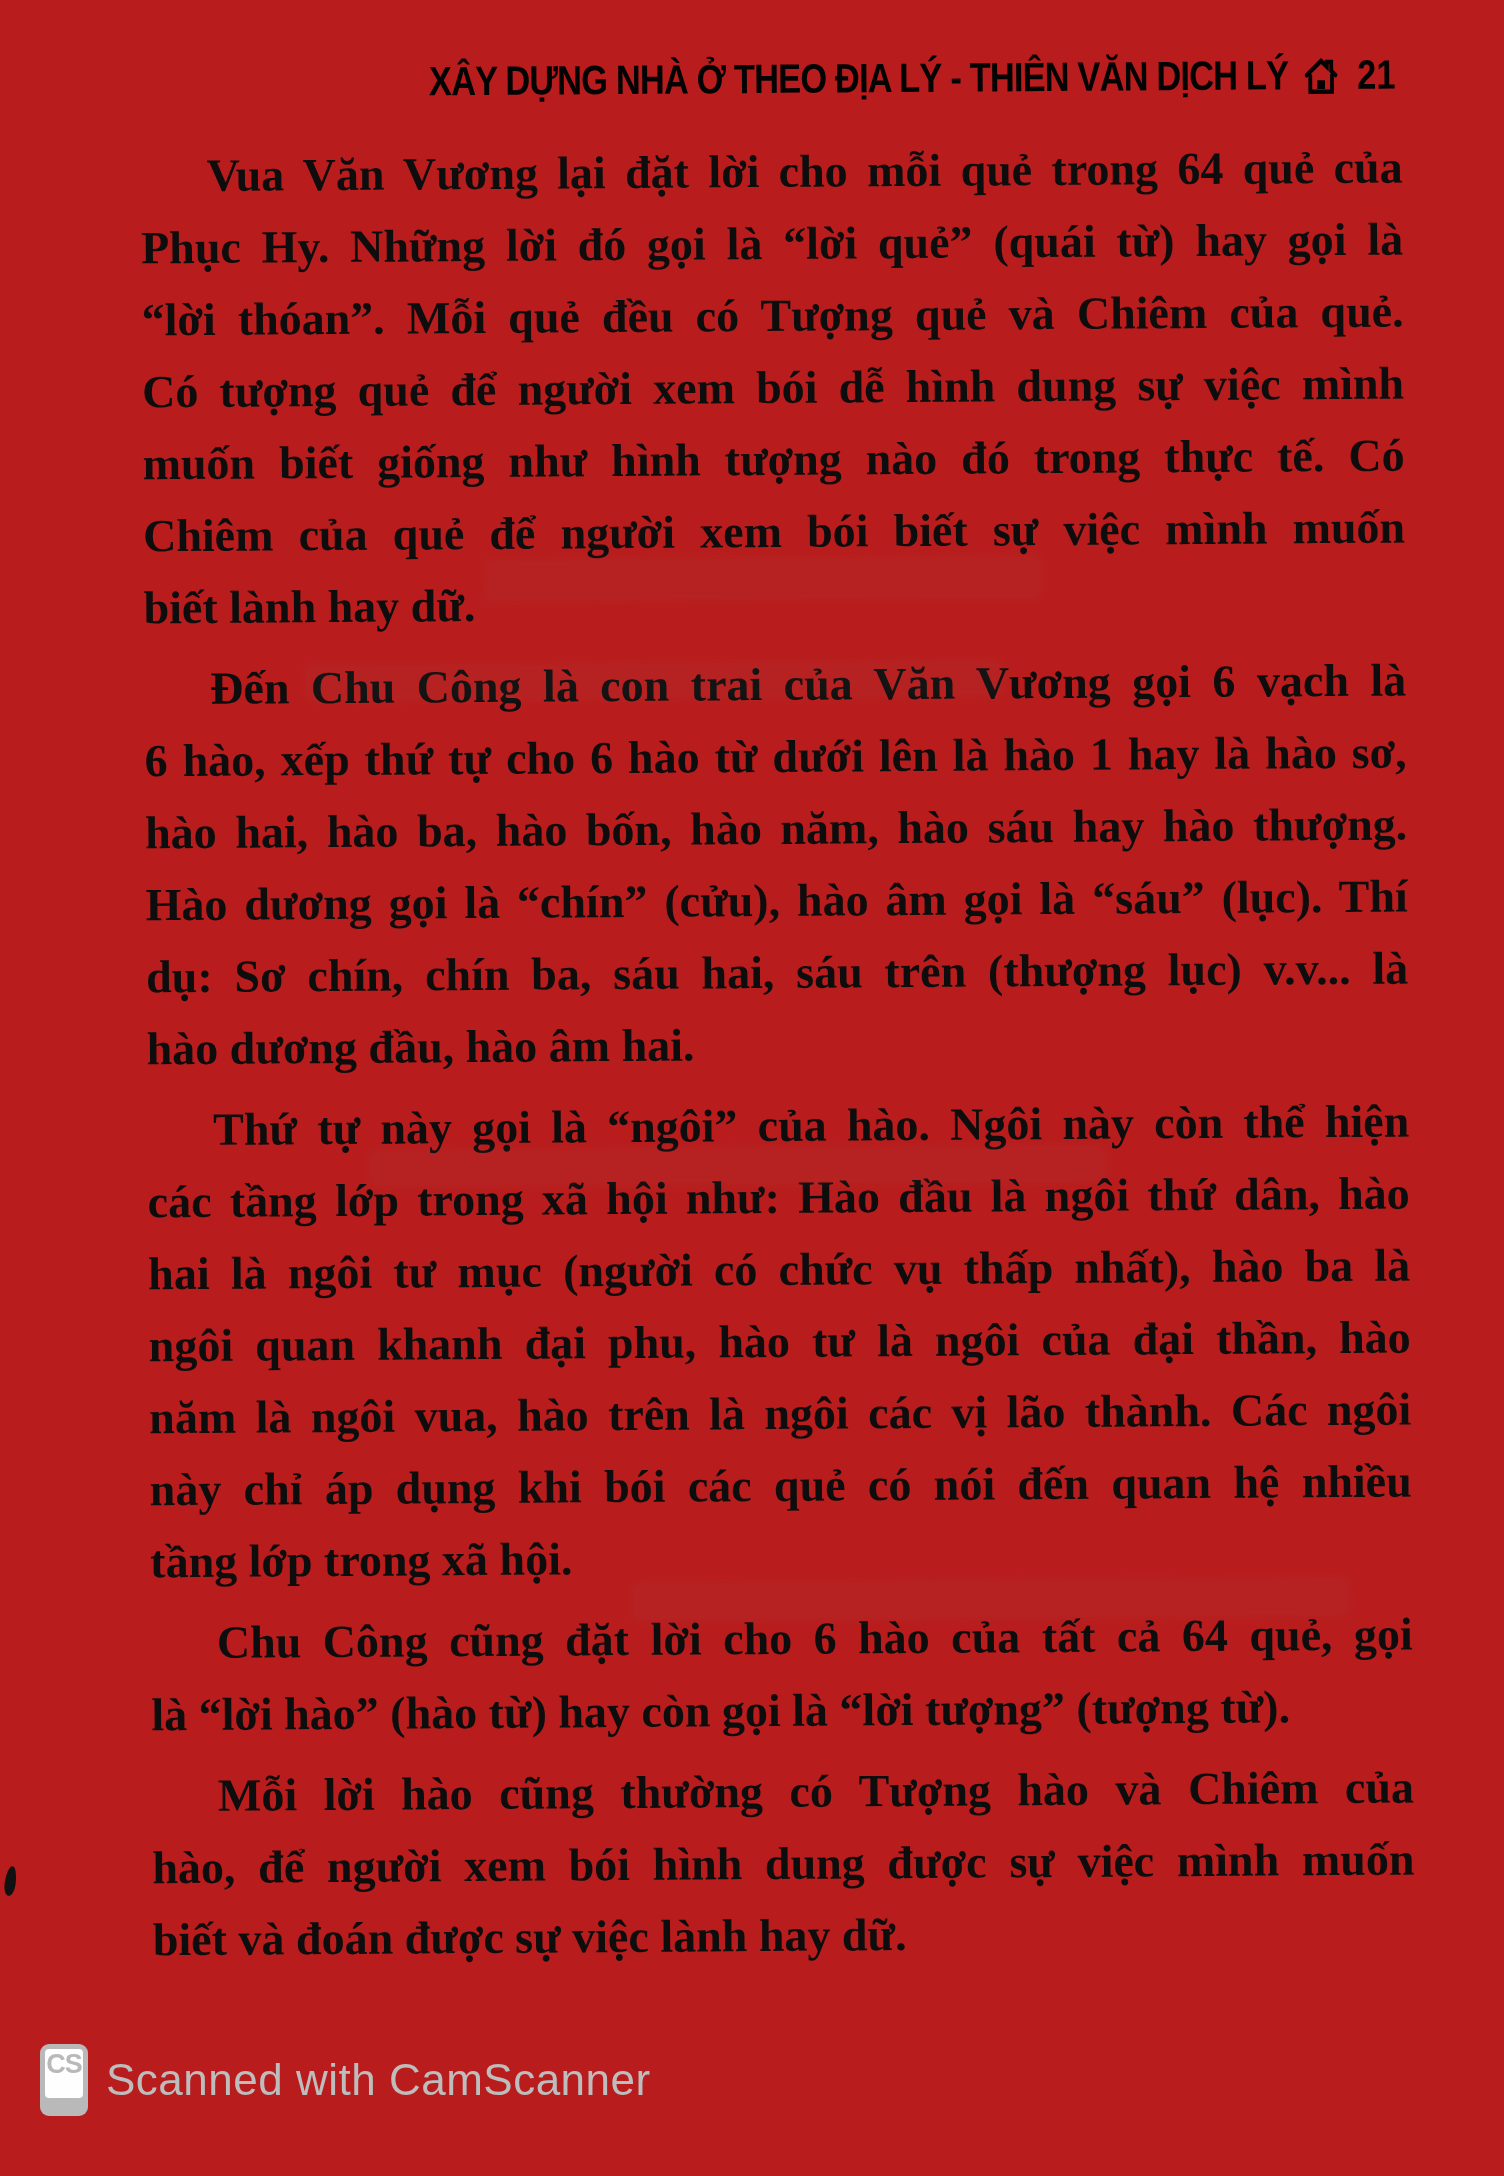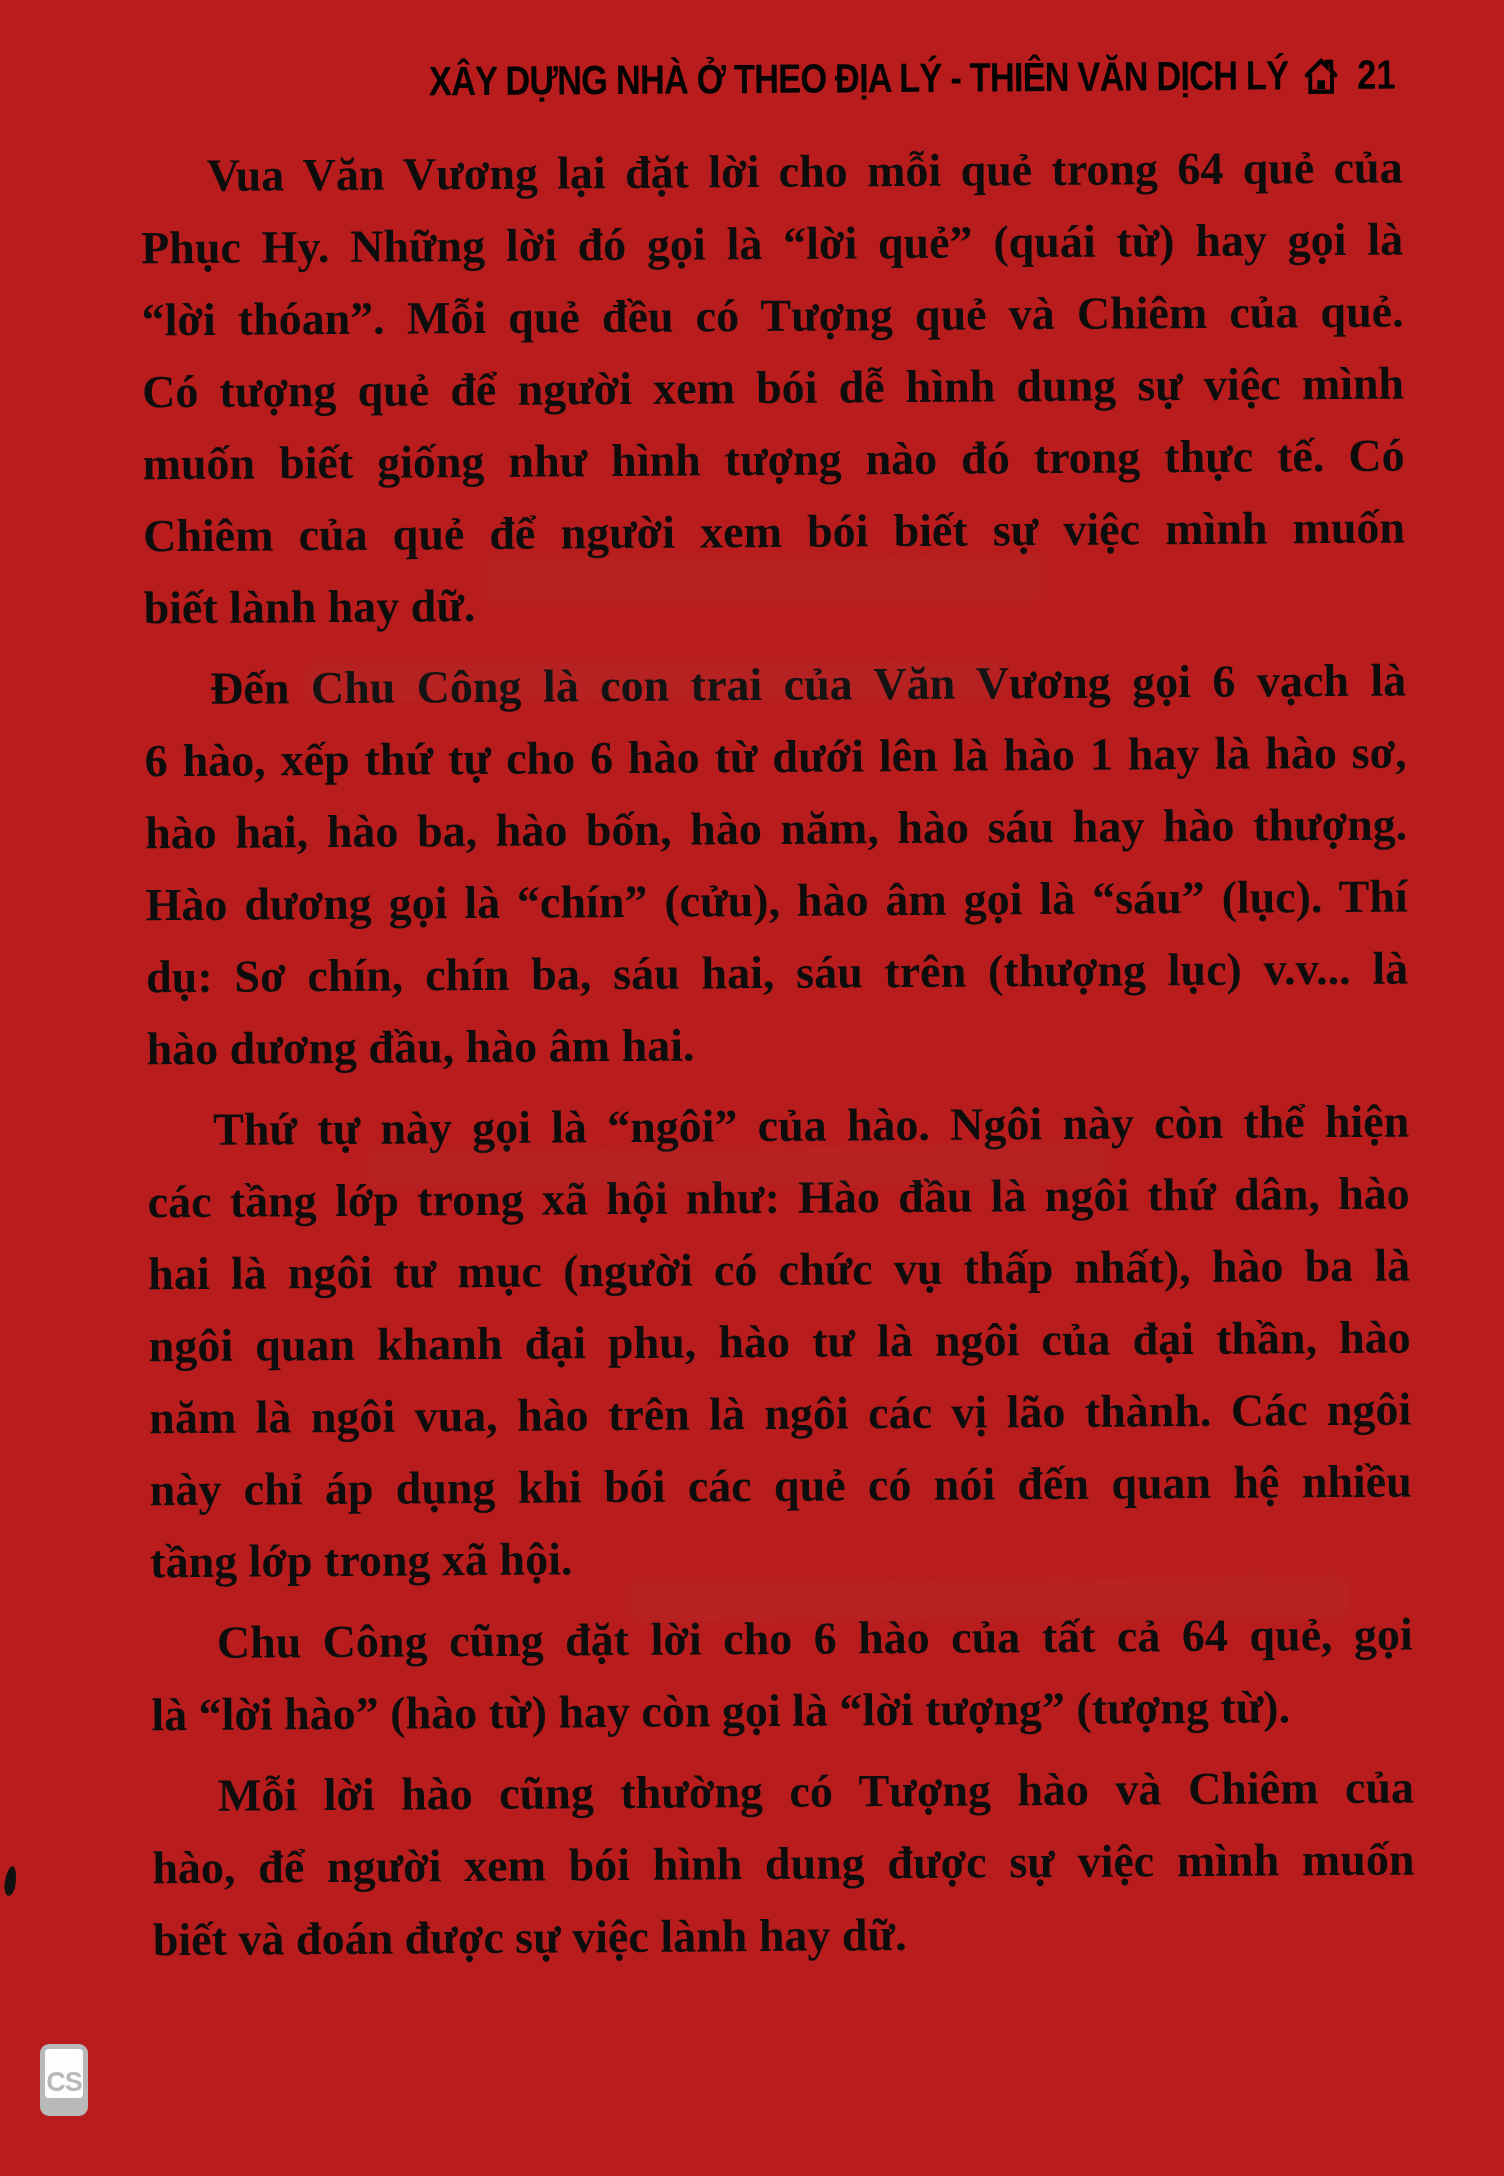--- a/index.html
+++ b/index.html
@@ -103,21 +103,21 @@
     border-radius:9px;
     position:relative;
     overflow:hidden;
     flex:0 0 auto;
   }
   .cs-badge .cs-screen{
     position:absolute;
     left:5px;right:5px;top:5px;bottom:18px;
     background:#fefefe;
     border-radius:4px;
-    display:flex;align-items:flex-end;justify-content:center;
+    display:flex;align-items:flex-start;justify-content:center;
   }
   .cs-badge .cs-letters{
     font-family:"Liberation Sans",sans-serif;
     font-weight:700;
     font-size:27px;
     color:#b9b9b9;
     letter-spacing:-1px;
   }
   .wm-label{
     font-family:"Liberation Sans",sans-serif;
@@ -191,14 +191,15 @@
   </div>
 
   <div class="edge-mark"></div>
 
   <div class="watermark">
     <div class="cs-badge">
       <div class="cs-screen">
         <span class="cs-letters">CS</span>
       </div>
     </div>
+    <span class="wm-label">Scanned with CamScanner</span>
   </div>
 </div>
 
 </body></html>

